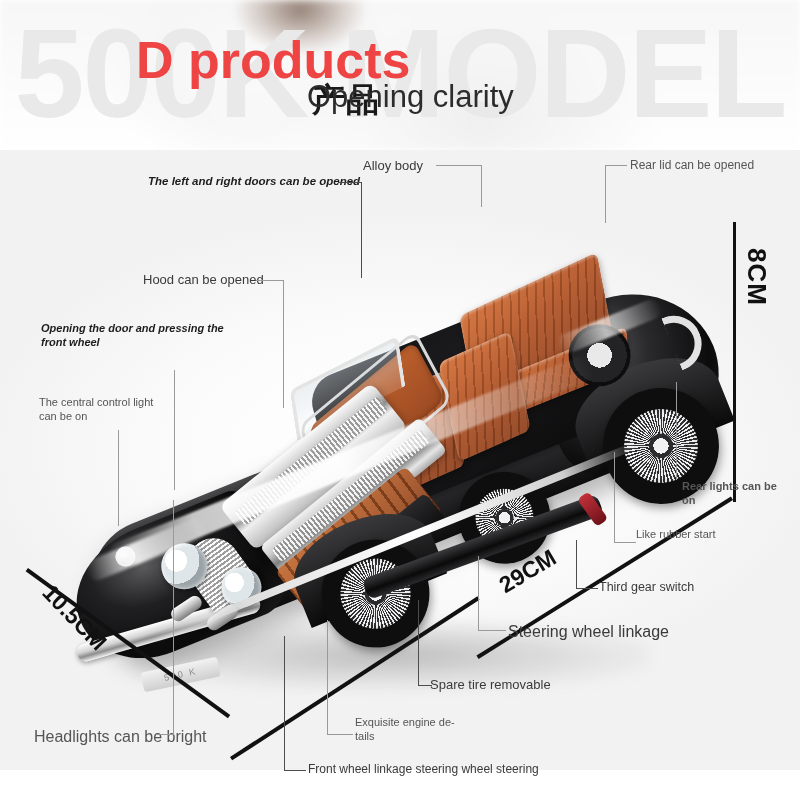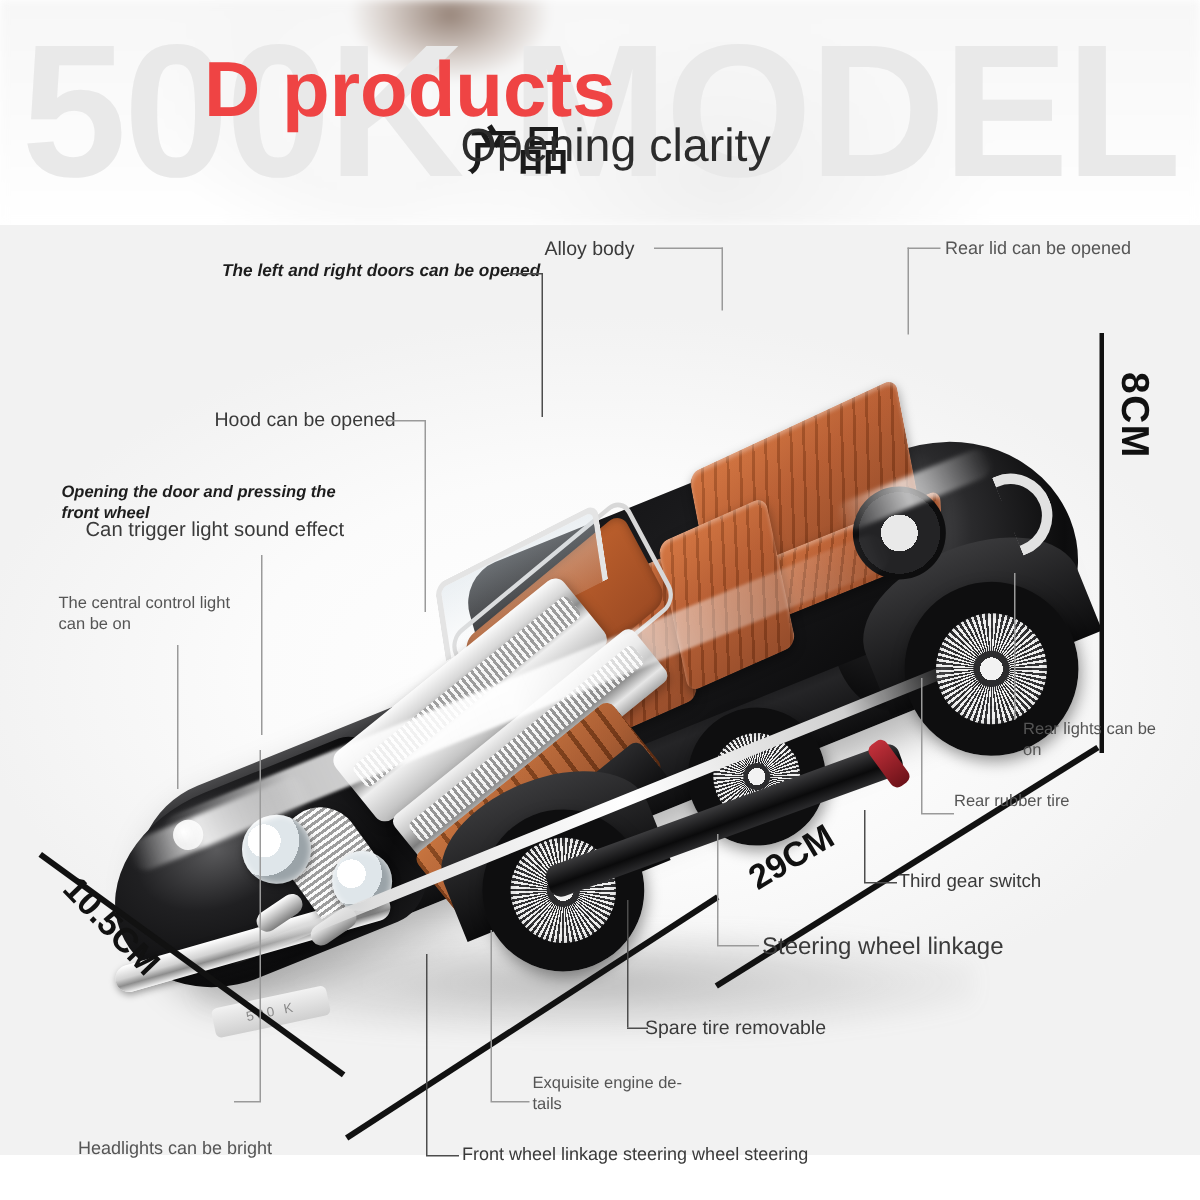--- a/index.html
+++ b/index.html
@@ -396,30 +396,29 @@
   <div class="callout" style="left:630px; top:158px; font-size:12px;">Rear lid can be opened</div>
   <div class="lead lead-h" style="left:605px; top:165px; width:22px;"></div>
   <div class="lead lead-v" style="left:605px; top:165px; height:58px;"></div>
 
   <div class="callout mid" style="left:143px; top:272px; font-size:13px;">Hood can be opened</div>
   <div class="lead lead-h" style="left:256px; top:280px; width:28px;"></div>
   <div class="lead lead-v" style="left:283px; top:280px; height:128px;"></div>
 
   <div class="callout dark wrap" style="left:41px; top:322px; width:200px; font-size:11px;">Opening the door and pressing the front wheel</div>
 
-  <div class="callout mid" style="left:57px; top:345px; font-size:13.5px;">Can trigger light sound effect</div>
   <div class="lead lead-v" style="left:174px; top:370px; height:120px;"></div>
 
   <div class="callout wrap" style="left:39px; top:396px; width:116px; font-size:11px;">The central control light can be on</div>
   <div class="lead lead-v" style="left:118px; top:430px; height:96px;"></div>
 
-  <div class="callout wrap" style="left:682px; top:480px; width:100px; font-size:11px;">Rear lights can be on</div>
+  <div class="callout wrap" style="left:682px; top:480px; width:100px; font-size:11px;font-weight:bold;">Rear lights can be on</div>
   <div class="lead lead-v" style="left:676px; top:382px; height:98px;"></div>
 
-  <div class="callout wrap" style="left:636px; top:528px; width:80px; font-size:11px;">Rear rubber tire</div>
+  <div class="callout wrap" style="left:636px; top:528px; width:80px; font-size:11px;">Like rubber start</div>
   <div class="lead lead-h" style="left:614px; top:542px; width:22px;"></div>
   <div class="lead lead-v" style="left:614px; top:452px; height:90px;"></div>
 
   <div class="callout mid" style="left:599px; top:580px; font-size:12.5px;">Third gear switch</div>
   <div class="lead lead-h dk" style="left:576px; top:588px; width:22px;"></div>
   <div class="lead lead-v dk" style="left:576px; top:540px; height:48px;"></div>
 
   <div class="callout mid" style="left:508px; top:622px; font-size:16px;">Steering wheel linkage</div>
   <div class="lead lead-h" style="left:478px; top:630px; width:28px;"></div>
   <div class="lead lead-v" style="left:478px; top:556px; height:74px;"></div>
@@ -430,17 +429,17 @@
   <div class="lead lead-v dk" style="left:418px; top:600px; height:85px;"></div>
 
   <div class="callout wrap" style="left:355px; top:716px; width:106px; font-size:11px;">Exquisite engine de-tails</div>
   <div class="lead lead-h" style="left:327px; top:734px; width:26px;"></div>
   <div class="lead lead-v" style="left:327px; top:620px; height:114px;"></div>
 
   <div class="callout mid" style="left:308px; top:762px; font-size:12px;">Front wheel linkage steering wheel steering</div>
   <div class="lead lead-h dk" style="left:284px; top:770px; width:22px;"></div>
   <div class="lead lead-v dk" style="left:284px; top:636px; height:134px;"></div>
 
-  <div class="callout" style="left:52px; top:727px; font-size:12px;margin-top:31px;">Headlights can be bright</div>
+  <div class="callout" style="left:34px; top:727px; font-size:16px;">Headlights can be bright</div>
   <div class="lead lead-h" style="left:156px; top:734px; width:18px;"></div>
   <div class="lead lead-v" style="left:173px; top:500px; height:234px;"></div>
 
 </div>
 
 </body></html>

